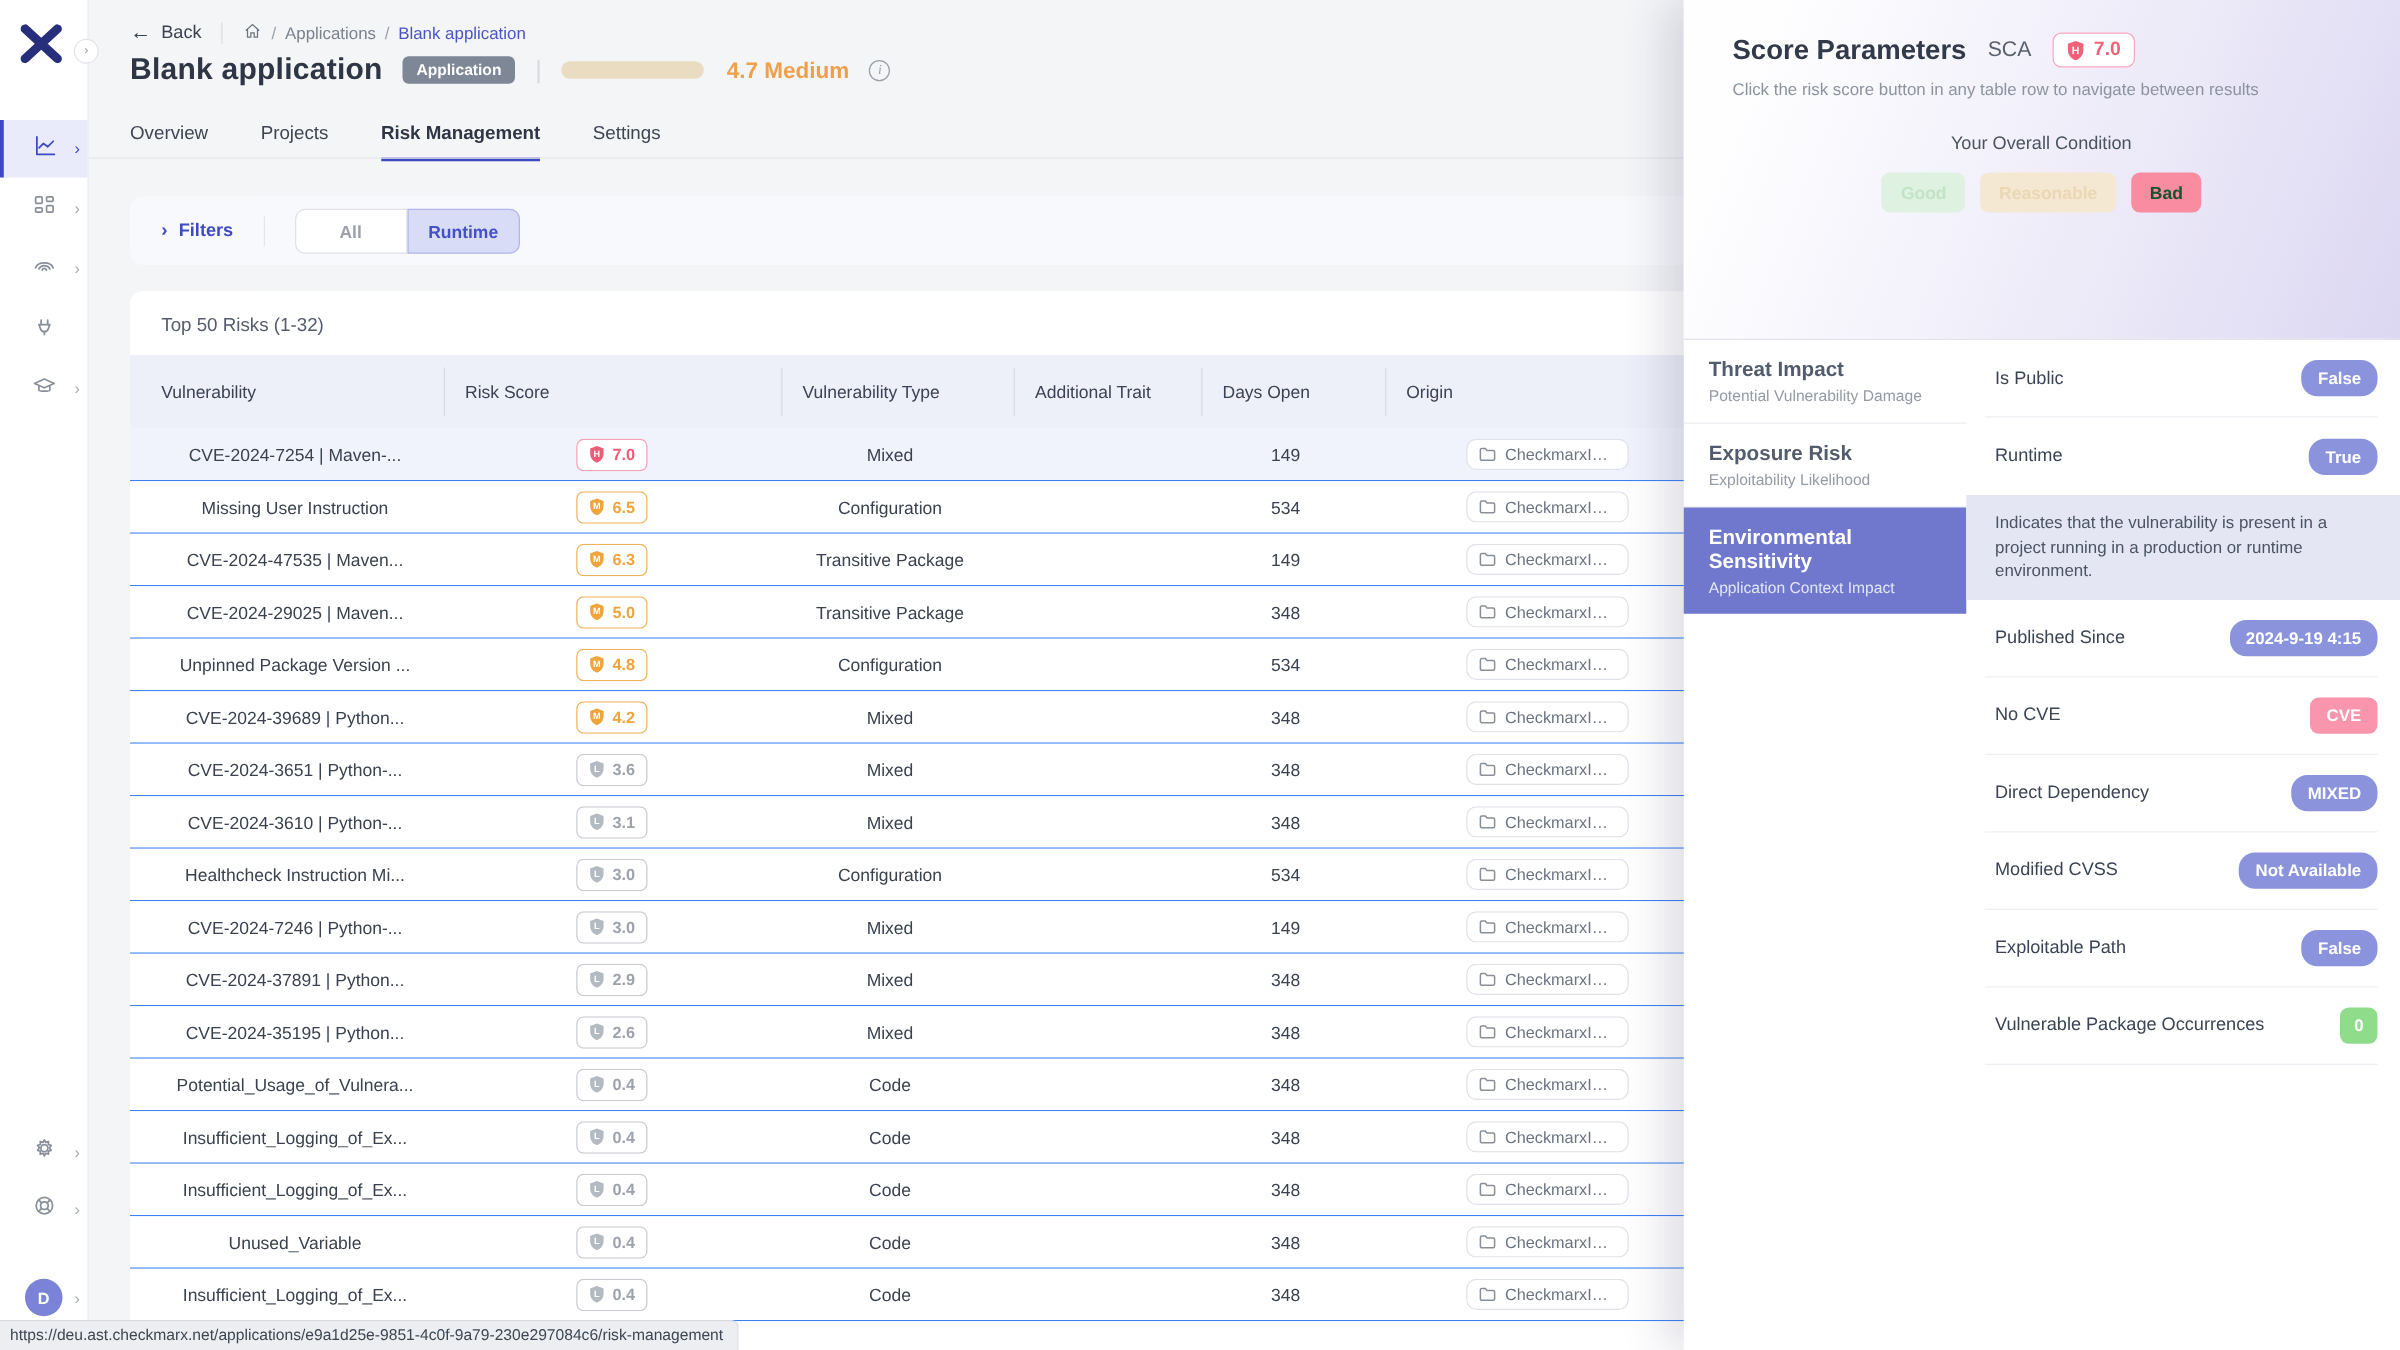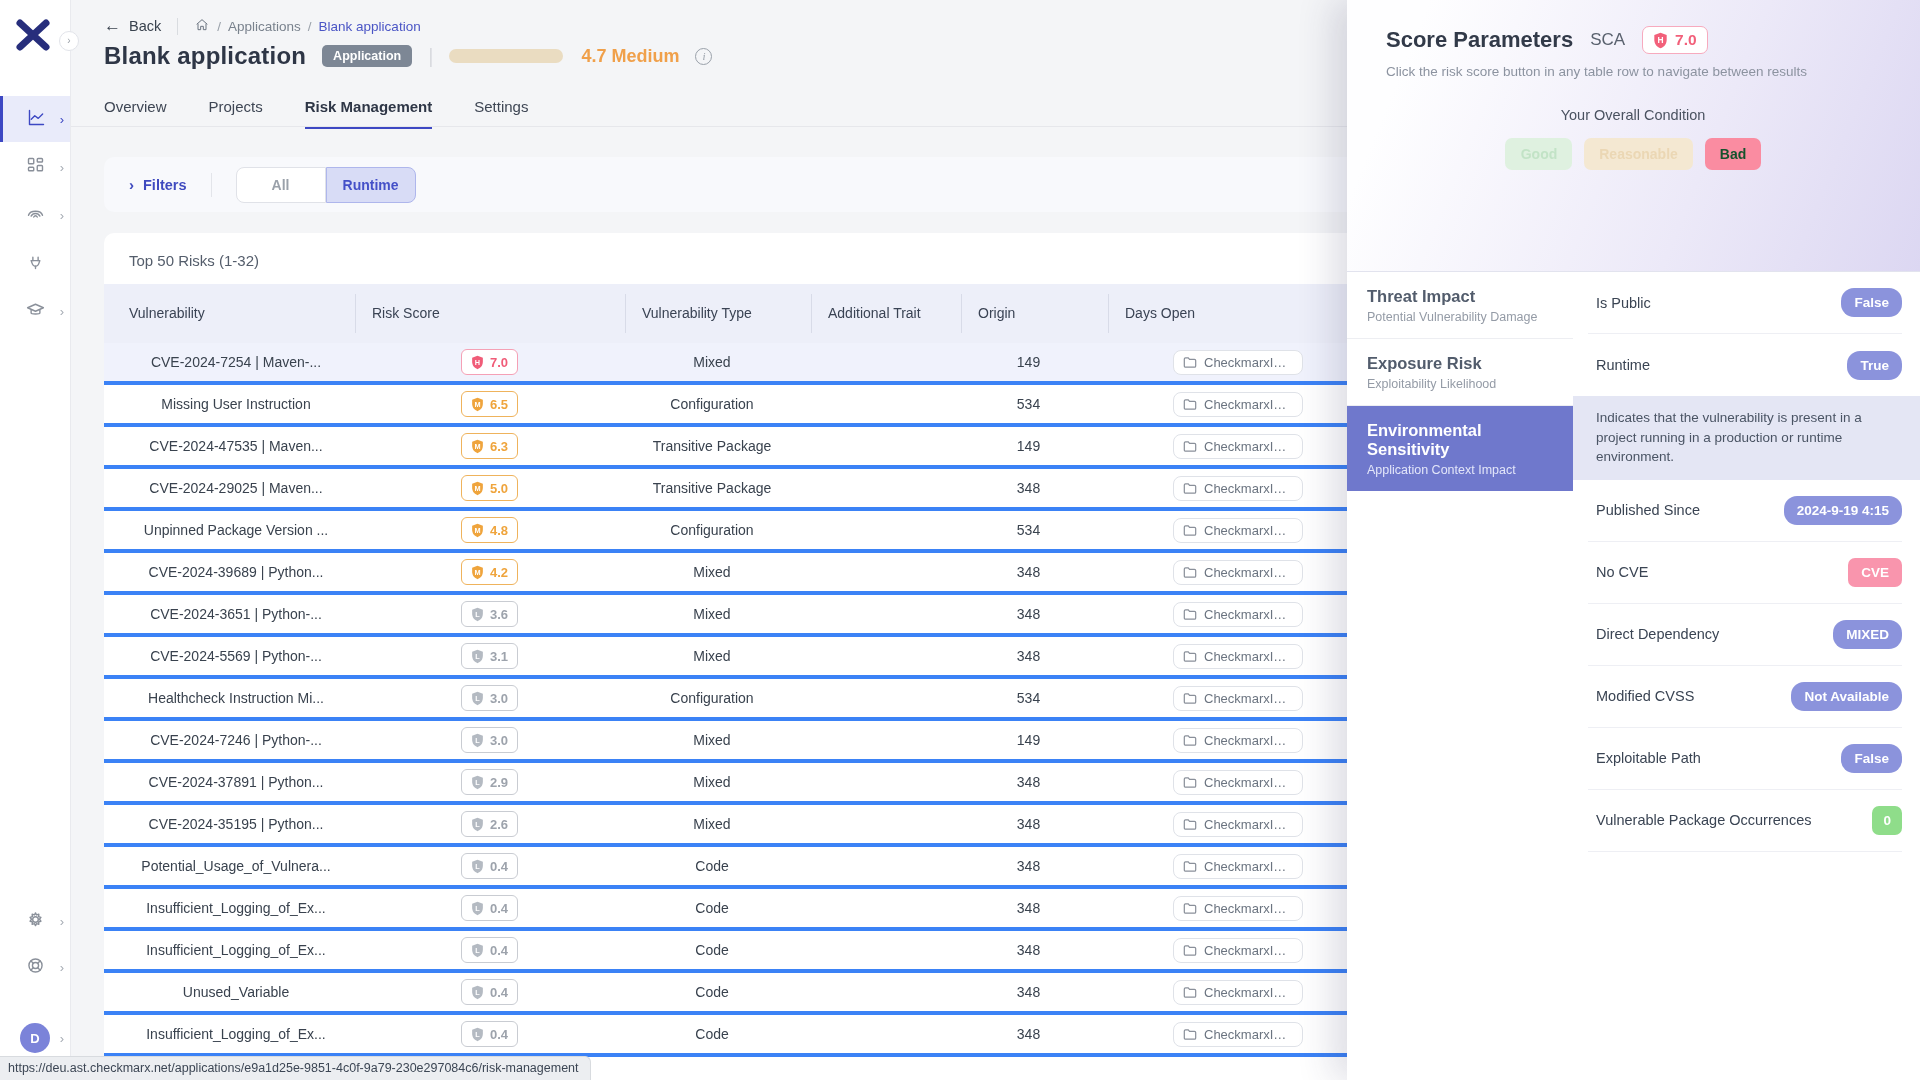--- a/index.html
+++ b/index.html
@@ -62,21 +62,21 @@
   .seg-btn.runtime { background:#D8DCF6; border:1px solid #AEB6EC; border-radius:0 8px 8px 0; color:#4450C8; font-weight:700; }
 
   
   .table-card { position:absolute; top:233px; left:33px; width:1276px; height:870px; background:#fff; border-radius:10px; overflow:hidden; }
   .card-title { padding:19px 0 15px 25px; font-size:15px; color:#545D6B; }
   .thead, .trow { display:grid; grid-template-columns:226px 270px 186px 150px 147px auto; padding-left:25px; align-items:center;text-align:center; }
   .thead { background:#EDEFF9; height:59px; }
   .th { font-size:14px; color:#3A4354; font-weight:500; line-height:1.25; padding-right:14px; position:relative; height:100%; display:flex; align-items:center; }
   .th + .th { padding-left:17px; }
   .th + .th::before { content:""; position:absolute; left:0; top:10px; bottom:10px; width:1px; background:#D8DBE8; }
-  .trow { height:42px; border-bottom:4px solid #3b82f6; background:#fff; }
+  .trow { height:42px; border-bottom:1px solid #3b82f6; background:#fff; }
   .trow.selected { background:#F0F2FC; }
   .cell { font-size:14px; color:#39424E; white-space:nowrap; overflow:hidden; text-overflow:ellipsis; padding-right:12px; }
   .c-score { padding-left:11px; }
   .score-badge { display:inline-flex; align-items:center; gap:6px; background:#fff; border:1px solid #C9CCD2; border-radius:6px; padding:3px 9px; font-size:13px; font-weight:600; color:#9DA3AC; cursor:pointer; min-height:26px; }
   .score-badge svg { width:13px; height:15px; }
   .score-badge.high   { border-color:#F5A0B5; color:#F05C78; }
   .score-badge.medium { border-color:#EFB35C; color:#EFA43C; }
   .score-badge.low    { border-color:#C9CCD2; color:#9DA3AC; }
   .score-badge.high .shield-path { fill:#F05C78; }
   .score-badge.medium .shield-path { fill:#EFA43C; }
@@ -246,22 +246,22 @@
       </span>
     </div>
 
     <div class="table-card">
       <div class="card-title">Top 50 Risks (1-32)</div>
       <div class="thead">
         <div class="th">Vulnerability</div>
         <div class="th">Risk Score</div>
         <div class="th">Vulnerability Type</div>
         <div class="th">Additional Trait</div>
+        <div class="th">Days Open</div>
         <div class="th">Origin</div>
-        <div class="th">Days Open</div>
       </div>
       <div id="table-body">
   <div class="trow selected">
     <div class="cell c-vuln"><span class="vuln-text">CVE-2024-7254 | Maven-...</span></div>
     <div class="cell c-score">
       <span class="score-badge high">
         <svg viewBox="0 0 16 18">
                   <path class="shield-path" d="M8 0.8 L14.6 3.2 V8.2 C14.6 12.8 11.8 16 8 17.2 C4.2 16 1.4 12.8 1.4 8.2 V3.2 Z"></path>
                   <text class="shield-letter" x="8" y="11.5" text-anchor="middle">H</text>
                 </svg>
@@ -419,21 +419,21 @@
       <span class="origin-chip">
         <svg viewBox="0 0 16 14">
                   <path d="M1.5 3 C1.5 2.2 2.1 1.6 2.9 1.6 H6 L7.5 3.4 H13.1 C13.9 3.4 14.5 4 14.5 4.8 V11 C14.5 11.8 13.9 12.4 13.1 12.4 H2.9 C2.1 12.4 1.5 11.8 1.5 11 Z"></path>
                 </svg>
         <span class="origin-text">CheckmarxIntegr...</span>
       </span>
     </div>
   </div>
 
   <div class="trow">
-    <div class="cell c-vuln"><span class="vuln-text">CVE-2024-5569 | Python-...</span></div>
+    <div class="cell c-vuln"><span class="vuln-text">CVE-2024-3610 | Python-...</span></div>
     <div class="cell c-score">
       <span class="score-badge low">
         <svg viewBox="0 0 16 18">
                   <path class="shield-path" d="M8 0.8 L14.6 3.2 V8.2 C14.6 12.8 11.8 16 8 17.2 C4.2 16 1.4 12.8 1.4 8.2 V3.2 Z"></path>
                   <text class="shield-letter" x="8" y="11.5" text-anchor="middle">L</text>
                 </svg>
         <span class="score-val">3.1</span>
       </span>
     </div>
     <div class="cell c-type"><span class="type-text">Mixed</span></div>

